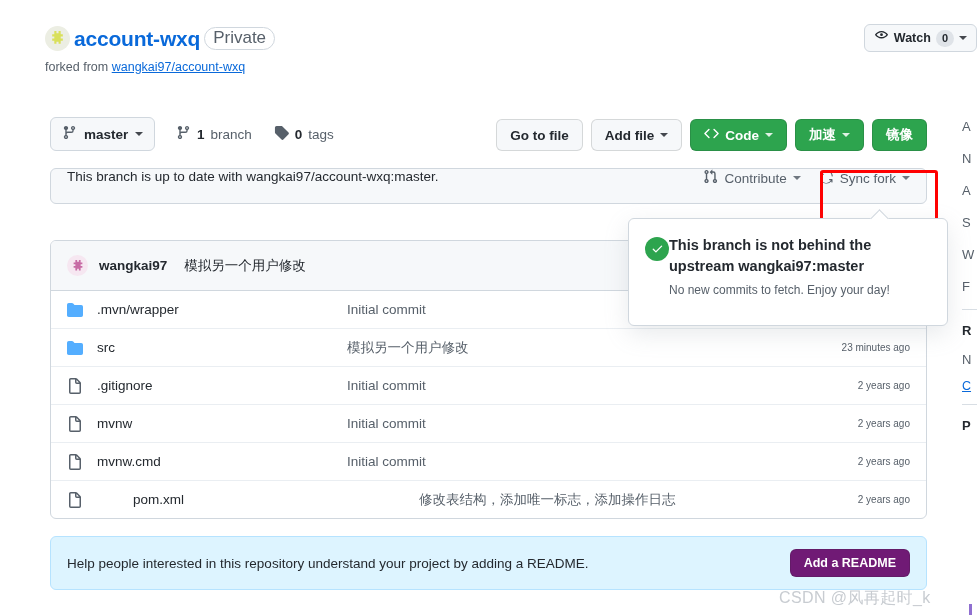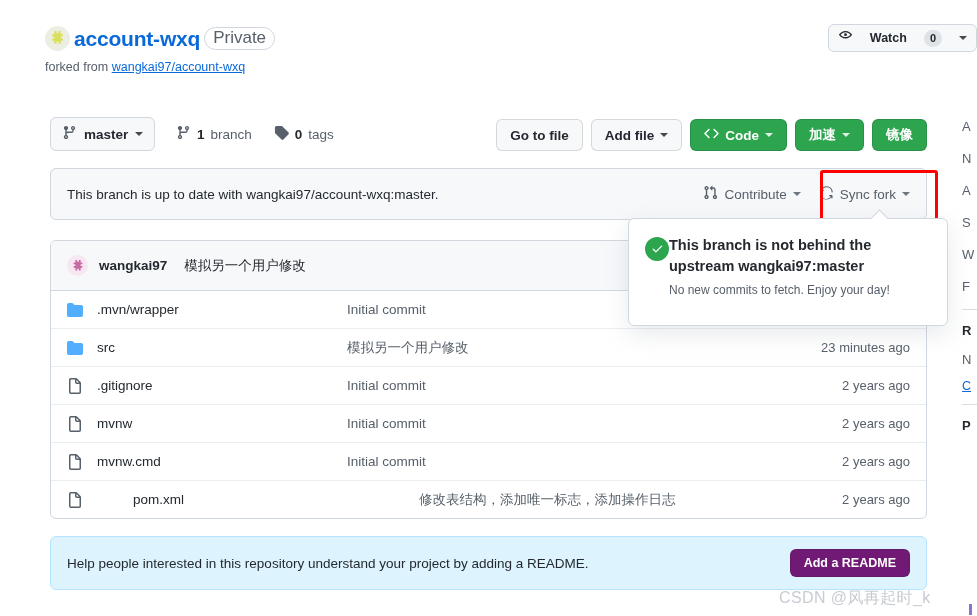--- a/index.html
+++ b/index.html
@@ -71,21 +71,21 @@
   .forked-from a {
     color: #0969da;
     text-decoration: underline;
   }
 
   .watch-btn {
     position: absolute;
     right: 0px; top: 24px;
     display: flex;
     align-items: center;
-    gap: 17px;
+    gap: 5px;
     border: 1px solid #d0d7de;
     border-radius: 6px;
     background: #f6f8fa;
     padding: 5px 9px;
     font-size: 12.5px;
     font-weight: 600;
     color: #24292f;
     white-space: nowrap;
     box-sizing: border-box;
     height: 28px;
@@ -178,27 +178,27 @@
     border-top: 4px solid currentColor;
     display: inline-block;
     opacity: 0.85;
   }
 
   
   .sync-bar {
     position: absolute;
     left: 50px; top: 168px;
     width: 877px;
-    height: 52px;
+    height: 36px;
     box-sizing: border-box;
     border: 1px solid #d0d7de;
     border-radius: 6px;
     background: #f6f8fa;
     display: flex;
-    align-items: center;
+    align-items: flex-start;
     padding: 0 16px;
   }
   .sync-text {
     font-size: 13.5px;
     color: #24292f;
     flex: 1 1 auto;
   }
   .sync-actions {
     display: flex;
     align-items: center;
@@ -338,21 +338,21 @@
     overflow: hidden;
   }
   .file-commit {
     font-size: 13.5px;
     color: #57606a;
     flex: 1 1 auto;
     white-space: nowrap;
     overflow: hidden;
   }
   .file-time {
-    font-size: 13px;
+    font-size: 10px;
     color: #57606a;
     text-align: center;
     white-space: nowrap;
     flex: 0 0 auto;
   }
 
   
   .readme-banner {
     position: absolute;
     left: 50px; top: 536px;

